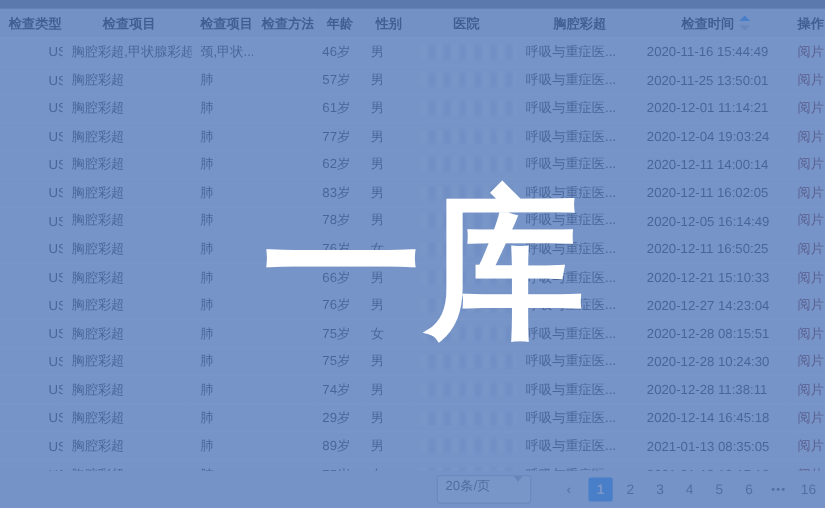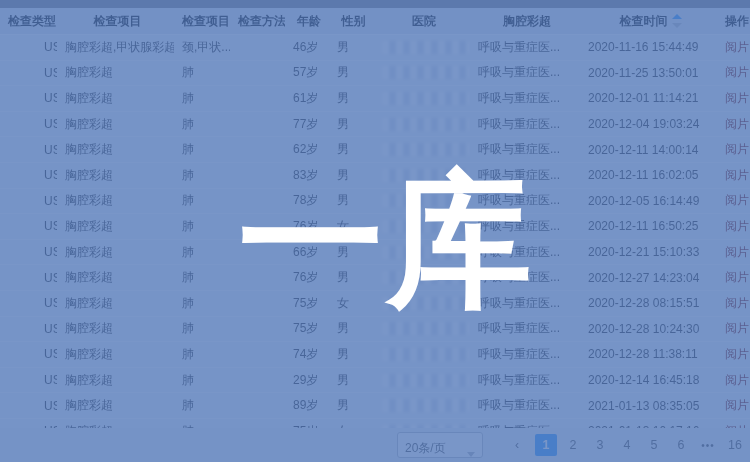--- a/index.html
+++ b/index.html
@@ -14,21 +14,21 @@
   .caret-wrap{display:inline-block;vertical-align:middle;margin-left:4px;position:relative;width:10px;height:14px;}
   .caret{position:absolute;left:0;width:0;height:0;border-left:5px solid transparent;border-right:5px solid transparent;}
   .caret.up{top:0;border-bottom:5px solid #409eff;}
   .caret.down{bottom:0;border-top:5px solid #c0c4cc;}
   .redaction{width:88px;height:13px;border-radius:2px;filter:blur(1.5px);
     background:repeating-linear-gradient(90deg,#ffffff 0 7px,#dce3ee 7px 14px);}
   a.view-link{color:#7f1d1d;text-decoration:none;cursor:pointer;}
   .pager{position:absolute;top:428px;left:0;width:750px;height:34px;background:#eef1f6;
     display:flex;align-items:center;justify-content:flex-end;gap:5px;padding-right:4px;box-sizing:border-box;}
   .size-select{height:24px;min-width:70px;background:#ffffff;border:1px solid #c0c4cc;border-radius:3px;
-    display:flex;align-items:flex-end;justify-content:space-between;padding:0 7px;margin-right:18px;
+    display:flex;align-items:flex-start;justify-content:space-between;padding:0 7px;margin-right:18px;
     color:#606266;font-size:12px;cursor:pointer;}
   .chev-down{width:0;height:0;border-left:4px solid transparent;border-right:4px solid transparent;
     border-top:5px solid #b6bac2;margin-left:6px;}
   .pg-btn{min-width:22px;height:22px;border:none;border-radius:2px;background:#f0f2f5;color:#606266;
     font-size:12.5px;font-family:inherit;display:flex;align-items:center;justify-content:center;cursor:pointer;padding:0 2px;}
   .pg-btn.active{background:#409eff;color:#ffffff;font-weight:700;}
   .pg-btn.dots{letter-spacing:1px;font-size:10px;background:transparent;}
   .prev-btn{margin-right:2px;background:transparent;}
   .overlay{position:absolute;inset:0;background:rgba(76,115,182,0.75);z-index:5;pointer-events:none;}
   .watermark{position:absolute;left:238px;top:164px;z-index:6;color:#ffffff;font-weight:700;

